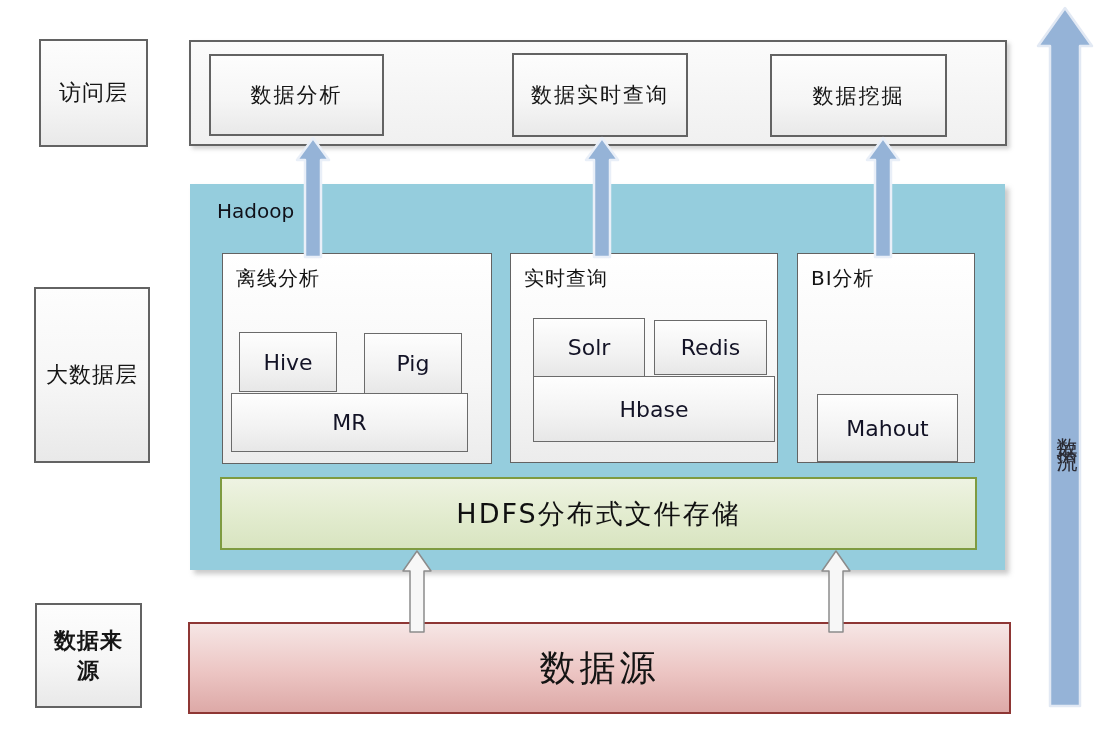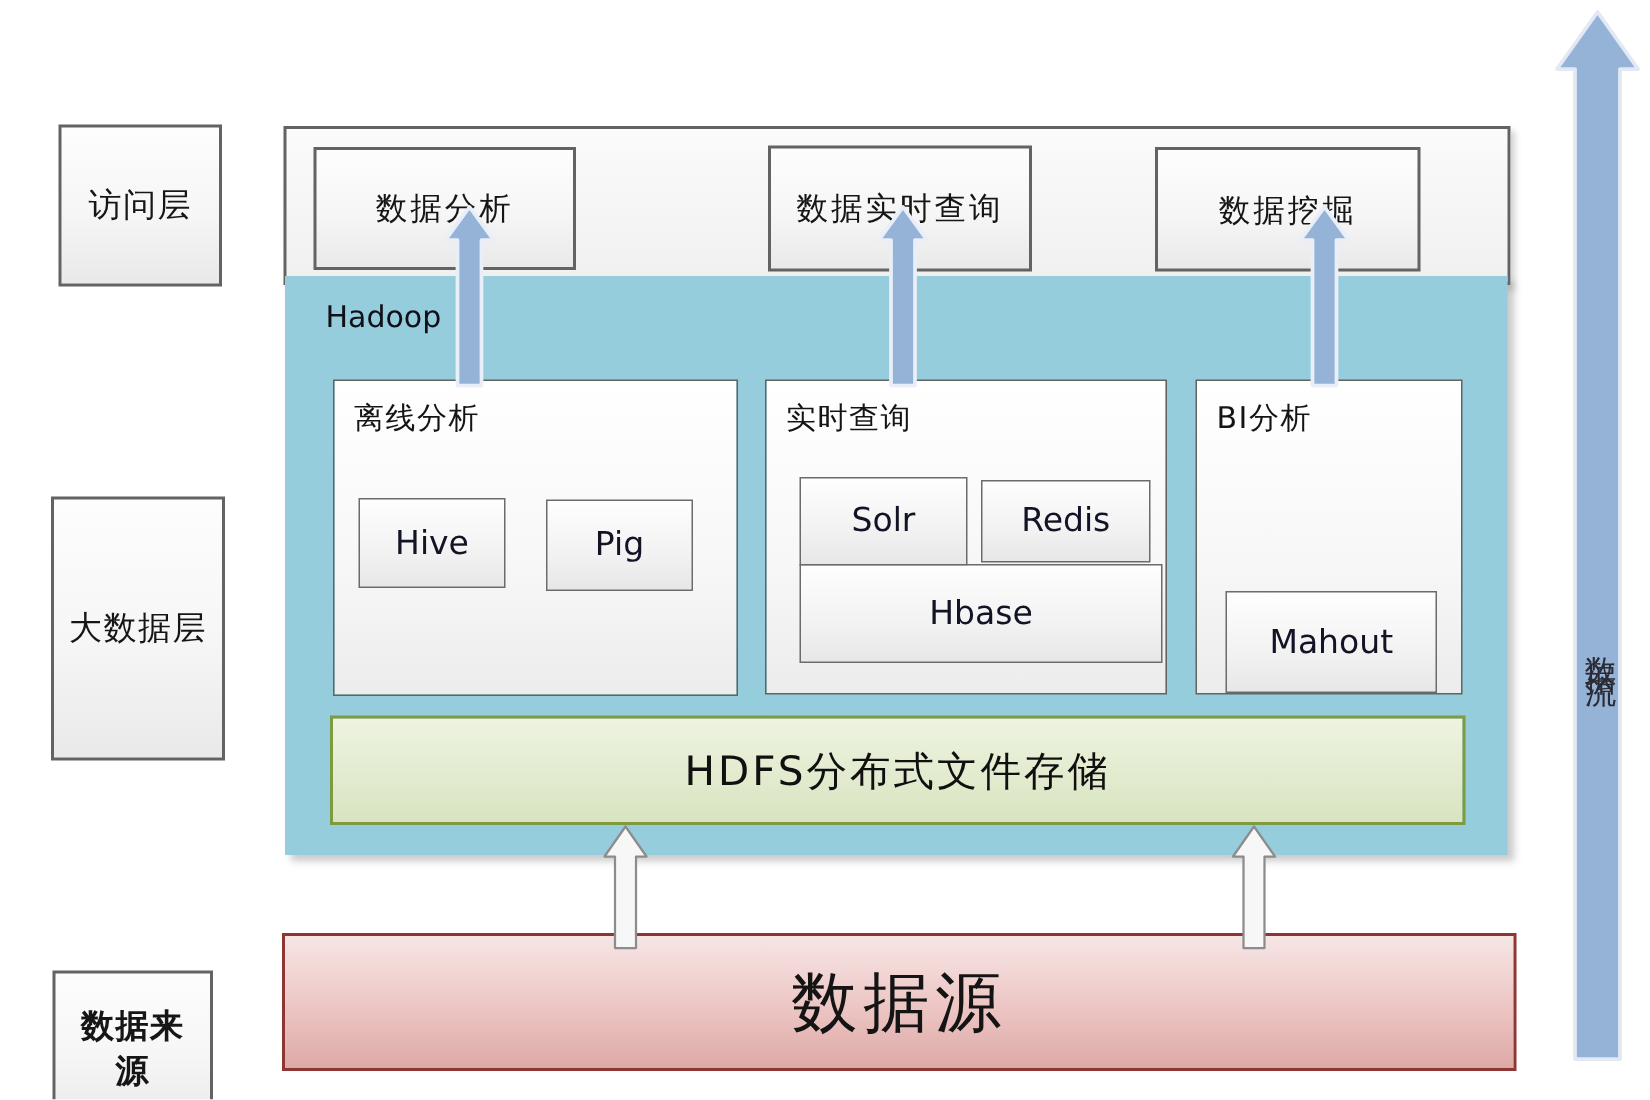--- a/index.html
+++ b/index.html
@@ -5,21 +5,20 @@
   html,body{margin:0;padding:0;background:#ffffff;}
   .canvas{
     position:relative;width:1100px;height:733px;background:#ffffff;overflow:hidden;
     font-family:"DejaVu Sans","Liberation Sans",sans-serif;color:#161616;
   }
   
   .gbox{
     position:absolute;box-sizing:border-box;
     background:linear-gradient(180deg,#fdfdfd 0%,#f6f6f6 55%,#e9e9e9 100%);
     border:2px solid #636363;
-    margin-top:44px;
   }
   .shadowed{box-shadow:3px 3px 4px rgba(130,130,130,0.35);}
   .centerlab{display:flex;align-items:center;justify-content:center;text-align:center;}
   .leftbox{font-size:22px;letter-spacing:1px;}
   .topbox{font-size:21px;letter-spacing:2px;}
   
   .hadoop{
     position:absolute;left:190px;top:184px;width:815px;height:386px;
     background:#95cddd;box-shadow:4px 4px 5px rgba(120,120,120,0.4);
   }
@@ -46,21 +45,21 @@
     border:2px solid #7e9b41;
     display:flex;align-items:center;justify-content:center;
     font-size:27px;letter-spacing:2px;color:#101010;
   }
   
   .datasource{
     position:absolute;left:188px;top:622px;width:823px;height:92px;box-sizing:border-box;
     background:linear-gradient(180deg,#f6e6e5 0%,#ecc5c3 55%,#dda9a7 100%);
     border:2px solid #8e3634;
     display:flex;align-items:center;justify-content:center;
-    font-size:44px;letter-spacing:4px;color:#141414;
+    font-size:36px;letter-spacing:4px;color:#141414;
     font-family:"DejaVu Serif","Liberation Serif",serif;
   }
   .arrows{position:absolute;left:0;top:0;width:1100px;height:733px;}
   .flow-label{
     position:absolute;left:1053px;top:421px;height:100px;
     writing-mode:vertical-rl;text-orientation:upright;
     font-size:21px;letter-spacing:6px;color:#2b2b34;
   }
 </style>
 </head>
@@ -94,20 +93,23 @@
 
   <div class="grp" style="left:222px;top:253px;width:270px;height:211px;">
     <div class="grp-title">离线分析</div>
   </div>
   <div class="wbox" style="left:239px;top:332px;width:98px;height:60px;">
     <span>Hive</span>
   </div>
   <div class="wbox" style="left:364px;top:333px;width:98px;height:61px;">
     <span>Pig</span>
   </div>
+  <div class="wbox" style="left:231px;top:393px;width:237px;height:59px;">
+    <span>MR</span>
+  </div>
 
   <div class="grp" style="left:510px;top:253px;width:268px;height:210px;">
     <div class="grp-title">实时查询</div>
   </div>
   <div class="wbox" style="left:533px;top:318px;width:112px;height:59px;">
     <span>Solr</span>
   </div>
   <div class="wbox" style="left:533px;top:376px;width:242px;height:66px;">
     <span>Hbase</span>
   </div>

